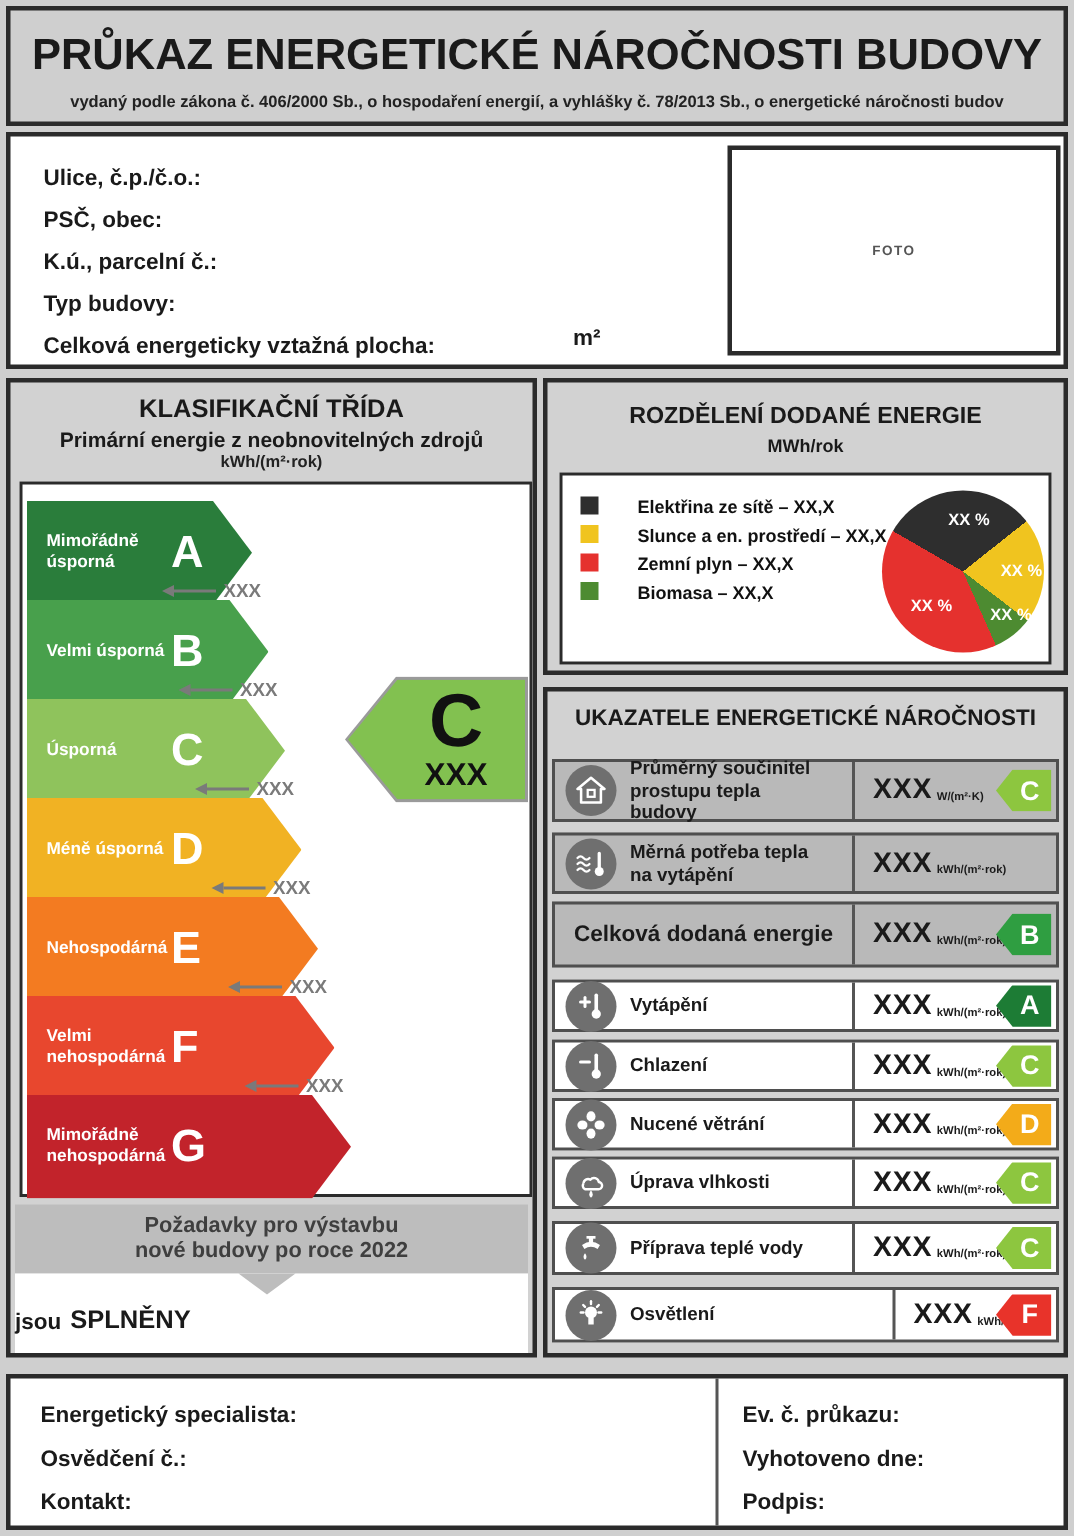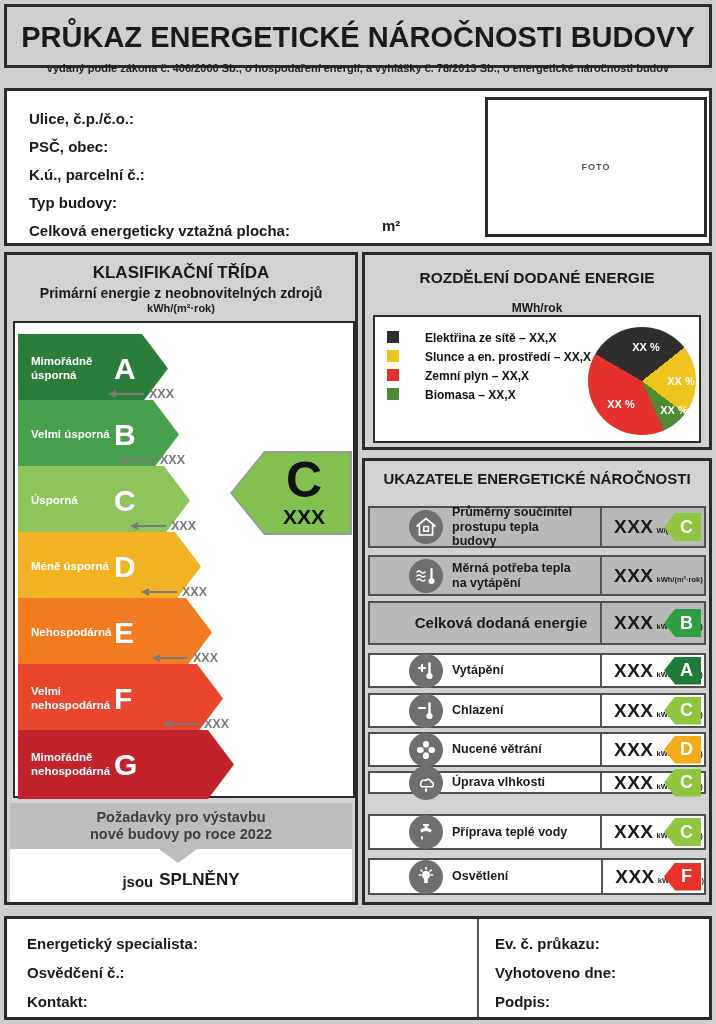--- a/index.html
+++ b/index.html
@@ -5,21 +5,21 @@
   * { margin:0; padding:0; box-sizing:border-box; }
   html,body { background:#cfcfcf; }
   .page {
     position:relative; width:716px; height:1024px;
     background:#cfcfcf; font-family:"Liberation Sans", sans-serif;
     color:#1a1a1a; overflow:hidden;
   }
   .box { position:absolute; border:3px solid #2b2b2b; }
 
   
-  .hdr { left:4px; top:4px; width:708px; height:64px; background:#cfcfcf; text-align:center; }
+  .hdr { left:4px; top:4px; width:708px; height:80px; background:#cfcfcf; text-align:center; }
   .hdr-title { font-size:29px; font-weight:bold; letter-spacing:0px; margin-top:14px; }
   .hdr-sub { font-size:11px; font-weight:bold; margin-top:8px; color:#222; }
 
   
   .info { left:4px; top:88px; width:708px; height:158px; background:#ffffff; }
   .info-fields { position:absolute; left:22px; top:14px; }
   .info-row { font-size:15px; font-weight:bold; height:28px; line-height:28px; }
   .info-unit { position:absolute; left:375px; top:126px; font-size:15px; font-weight:bold; }
   .photo { position:absolute; left:478px; top:6px; width:222px; height:140px;
            border:3px solid #2b2b2b; background:#fff; display:flex; align-items:center; justify-content:center; }
@@ -62,54 +62,54 @@
          display:flex; flex-direction:column; align-items:center; justify-content:center; padding-left:26px; }
   .cur-letter { font-size:50px; font-weight:bold; color:#111; line-height:0.9; }
   .cur-val { font-size:21px; font-weight:bold; color:#111; margin-top:2px; }
   .req { position:absolute; left:3px; top:548px; width:342px; height:46px; background:#bdbdbd;
          display:flex; flex-direction:column; align-items:center; justify-content:center; }
   .req-line { font-size:14.5px; font-weight:bold; color:#3f3f3f; line-height:1.2; }
   .req-chev { position:absolute; left:152px; top:594px; width:0; height:0;
               border-left:19px solid transparent; border-right:19px solid transparent;
               border-top:14px solid #bdbdbd; z-index:3; }
   .req-res { position:absolute; left:3px; top:594px; width:342px; height:53px; background:#fff;
-             display:flex; align-items:flex-end; justify-content:center; padding-bottom:12px; gap:6px; }
+             display:flex; align-items:flex-end; justify-content:flex-start; padding-bottom:12px; gap:6px; }
   .req-res-pre { font-size:15px; font-weight:bold; }
   .req-res-txt { font-size:17px; font-weight:bold; }
 
   
   .dist { left:362px; top:252px; width:350px; height:198px; background:#d2d2d2; }
   .dist-title { text-align:center; font-size:15.5px; font-weight:bold; margin-top:14px; }
-  .dist-unit { text-align:center; font-size:12px; font-weight:bold; margin-top:14px; }
+  .dist-unit { text-align:center; font-size:12px; font-weight:bold; margin-top:3px; }
   .dist-box { position:absolute; left:8px; top:60px; width:328px; height:128px;
               background:#fff; border:2px solid #2b2b2b; }
   .legend { position:absolute; left:12px; top:14px; }
   .leg-item { display:flex; align-items:flex-start; gap:26px; height:19px; }
   .leg-sq { width:12px; height:12px; flex:0 0 12px; }
   .leg-txt { font-size:12px; font-weight:bold; color:#111; white-space:nowrap; }
   .pie { position:absolute; left:213px; top:10px; width:108px; height:108px; border-radius:50%; }
   .slice-lbl { position:absolute; transform:translate(-50%,-50%); font-size:11px; font-weight:bold;
                color:#fff; white-space:nowrap; }
   .sl-0 { left:271px; top:30px; }
   .sl-1 { left:306px; top:64px; }
   .sl-2 { left:299px; top:93px; }
   .sl-3 { left:246px; top:87px; }
 
   
   .ind { left:362px; top:458px; width:350px; height:447px; background:#d2d2d2; }
   .ind-title { text-align:center; font-size:15px; font-weight:bold; margin-top:9px; }
-  .irow { position:absolute; left:3px; width:338px; border:2px solid #4f4f4f; display:flex; background:#fff;padding-left:32px; }
+  .irow { position:absolute; left:3px; width:338px; border:2px solid #4f4f4f; display:flex; background:#fff; }
   .irow.gray { background:#b9b9b9; }
   .r1 { top:45px;  height:42px; }
   .r2 { top:94px;  height:41px; }
   .r3 { top:140px; height:44px; }
   .r4 { top:192px; height:35px; }
   .r5 { top:232px; height:35px; }
   .r6 { top:271px; height:35px; }
-  .r7 { top:310px; height:23px; }
+  .r7 { top:310px; height:35px; }
   .r8 { top:353px; height:36px;justify-content:space-between; }
   .r9 { top:397px; height:37px;gap:27px; }
   .cell-label { width:198px; display:flex; align-items:center; gap:9px; padding-left:7px; }
   .cell-label.center { justify-content:center; padding-left:0; }
   .ilabel { font-size:12.5px; font-weight:bold; line-height:1.15; max-width:130px; }
   .ilabel.big { font-size:15px; max-width:none; }
   .cell-value { flex:1; border-left:2px solid #555; display:flex; align-items:center;
                 padding-left:12px; position:relative; }
   .ival { font-size:19px; font-weight:bold; letter-spacing:0.5px; }
   .iunit { font-size:7.5px; font-weight:bold; margin-left:3px; margin-top:7px; }

